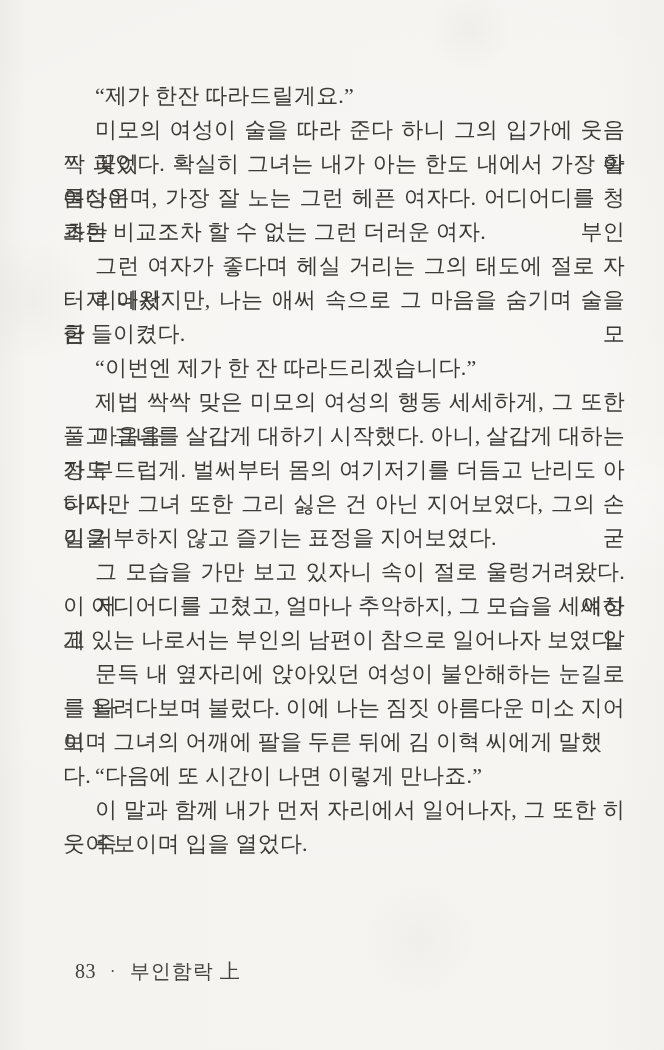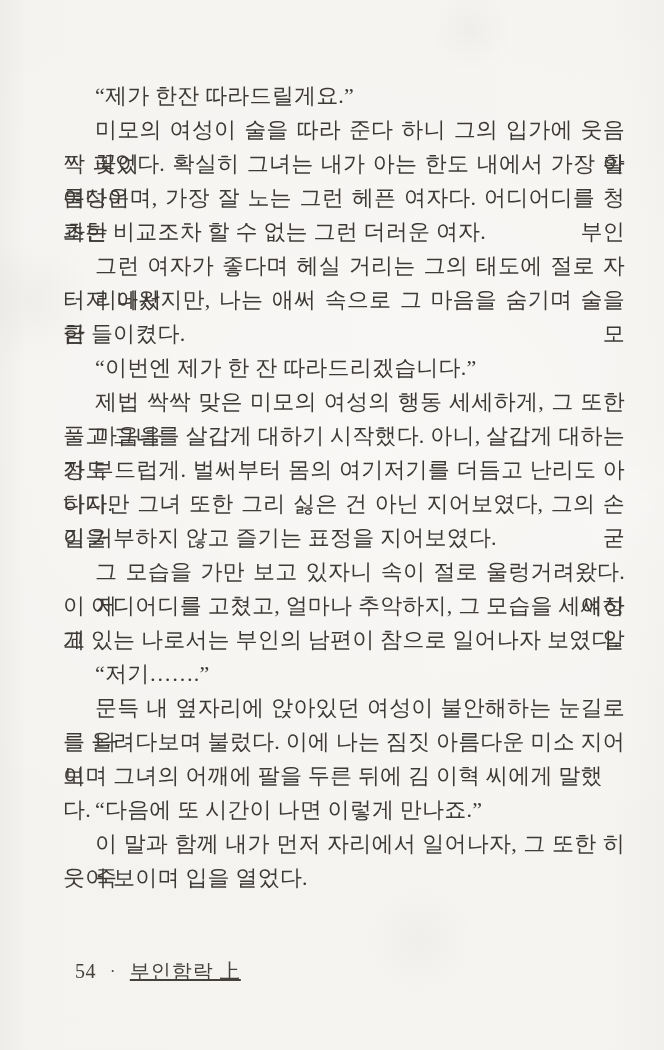--- a/index.html
+++ b/index.html
@@ -63,21 +63,20 @@
     letter-spacing: 0.5px;
   }
   .footer .sep {
     display: inline-block;
     margin: 0 14px;
     font-size: 16px;
     vertical-align: 1px;
   }
   .footer .title {
     letter-spacing: 1px;
-    text-decoration: underline;
   }
 </style>
 </head>
 <body>
 
 <div class="page">
   <div class="text-block" id="text-block">
       <div class="line indent">“제가 한잔 따라드릴게요.”</div>
       <div class="line indent justify">미모의 여성이 술을 따라 준다 하니 그의 입가에 웃음꽃이 활</div>
       <div class="line justify">짝 피었다. 확실히 그녀는 내가 아는 한도 내에서 가장 아름다운</div>
@@ -88,24 +87,23 @@
       <div class="line">금 들이켰다.</div>
       <div class="line indent">“이번엔 제가 한 잔 따라드리겠습니다.”</div>
       <div class="line indent justify">제법 싹싹 맞은 미모의 여성의 행동 세세하게, 그 또한 마음을</div>
       <div class="line justify">풀고 그녀를 살갑게 대하기 시작했다. 아니, 살갑게 대하는 정도</div>
       <div class="line justify">가 부드럽게. 벌써부터 몸의 여기저기를 더듬고 난리도 아니다.</div>
       <div class="line justify">하지만 그녀 또한 그리 싫은 건 아닌 지어보였다, 그의 손길을 굳</div>
       <div class="line">이 거부하지 않고 즐기는 표정을 지어보였다.</div>
       <div class="line indent justify">그 모습을 가만 보고 있자니 속이 절로 울렁거려왔다. 저 여성</div>
       <div class="line justify">이 어디어디를 고쳤고, 얼마나 추악하지, 그 모습을 세세하게 알</div>
       <div class="line">고 있는 나로서는 부인의 남편이 참으로 일어나자 보였다.</div>
-      <div class="line indent">“저기…….”</div>
       <div class="line indent justify">문득 내 옆자리에 앉아있던 여성이 불안해하는 눈길로 나</div>
       <div class="line justify">를 올려다보며 불렀다. 이에 나는 짐짓 아름다운 미소 지어보</div>
       <div class="line">이며 그녀의 어깨에 팔을 두른 뒤에 김 이혁 씨에게 말했다.</div>
       <div class="line indent">“다음에 또 시간이 나면 이렇게 만나죠.”</div>
       <div class="line indent justify">이 말과 함께 내가 먼저 자리에서 일어나자, 그 또한 히죽</div>
       <div class="line">웃어 보이며 입을 열었다.</div>
     </div>
   <div class="footer">
-    <span class="num">54</span><span class="sep">·</span><span class="title">부인함락 上</span>
+    <span class="num">83</span><span class="sep">·</span><span class="title">부인함락 上</span>
   </div>
 </div>
 
 </body></html>

